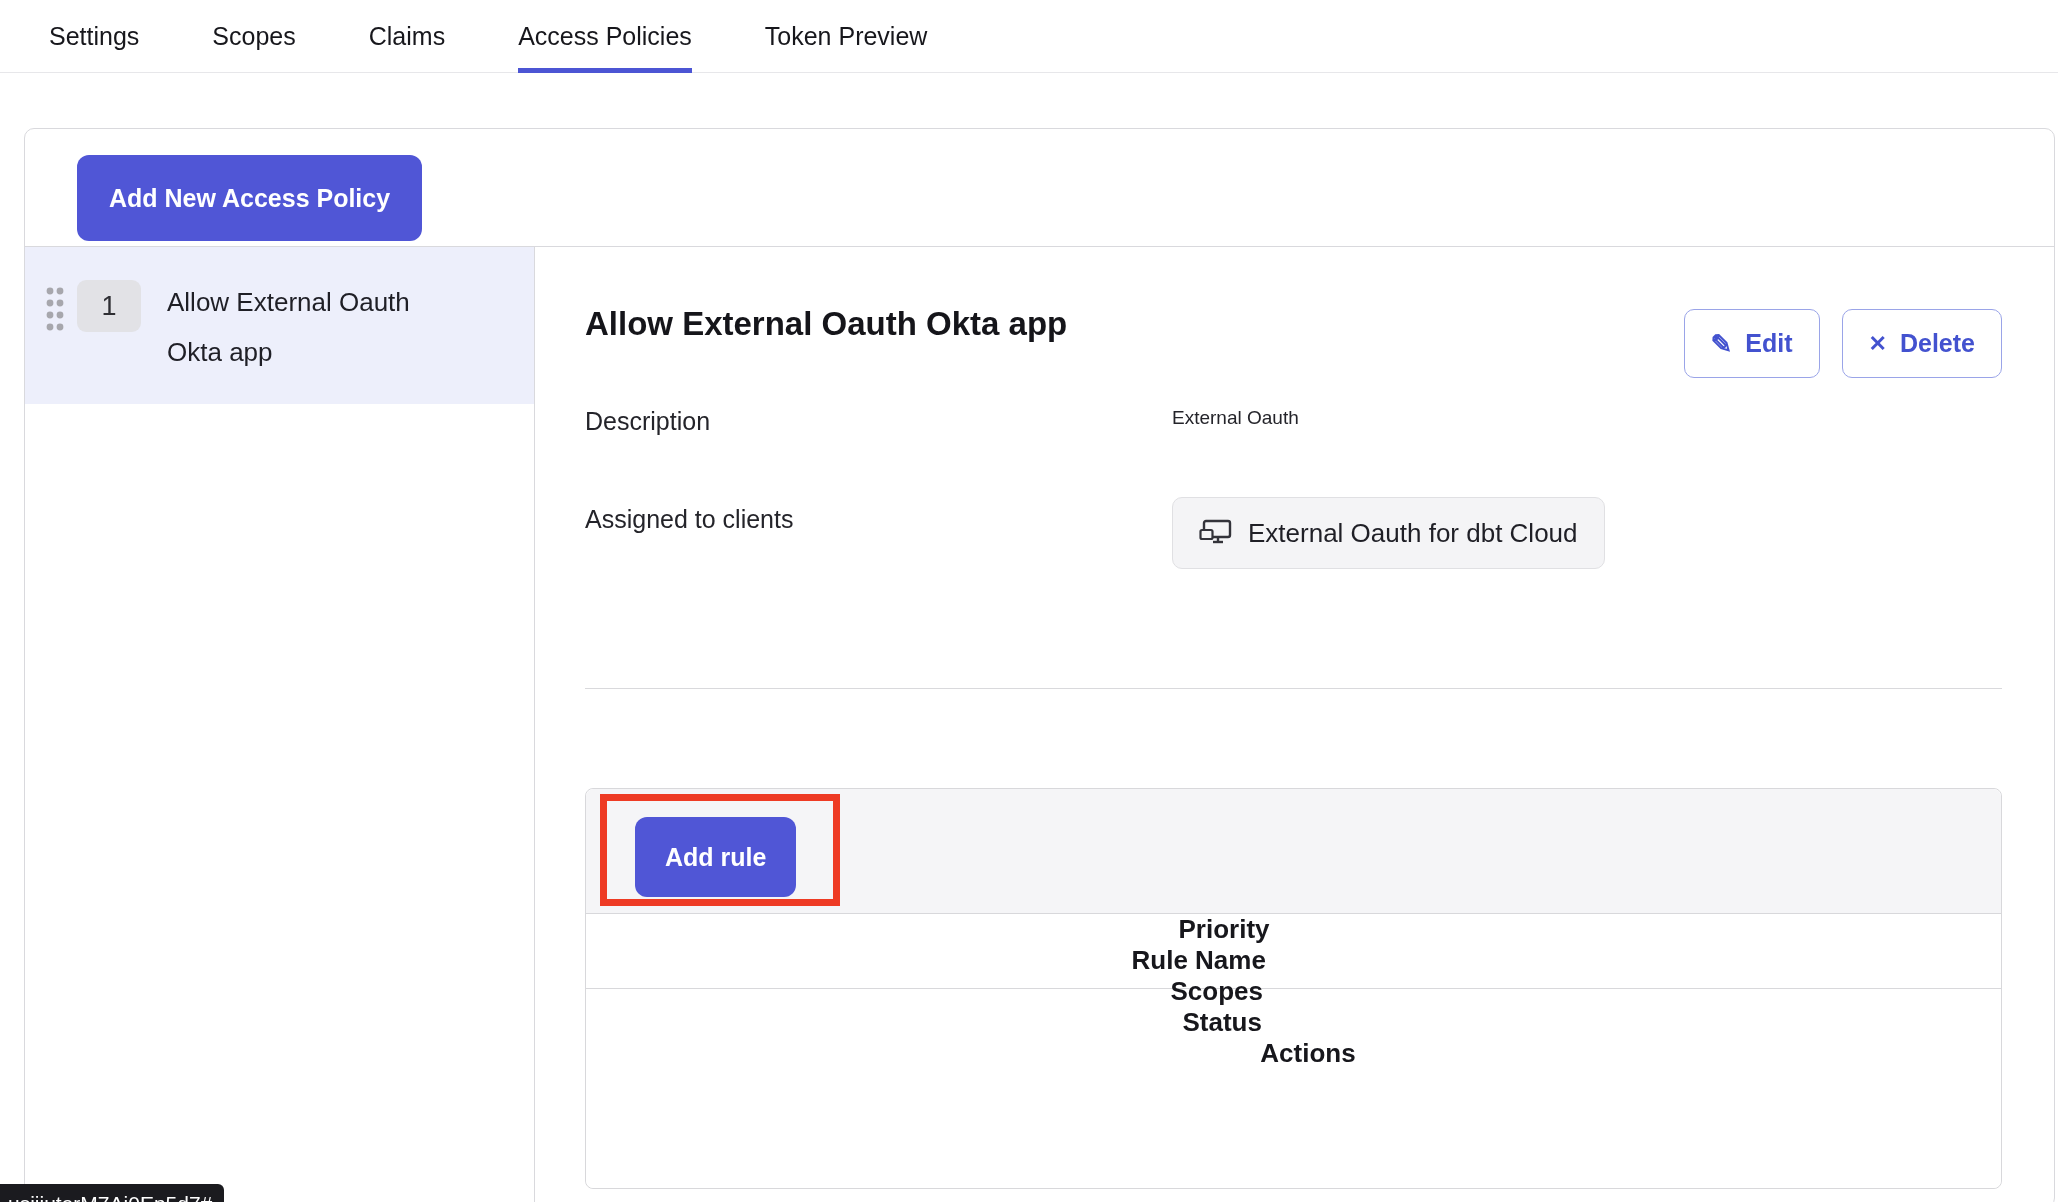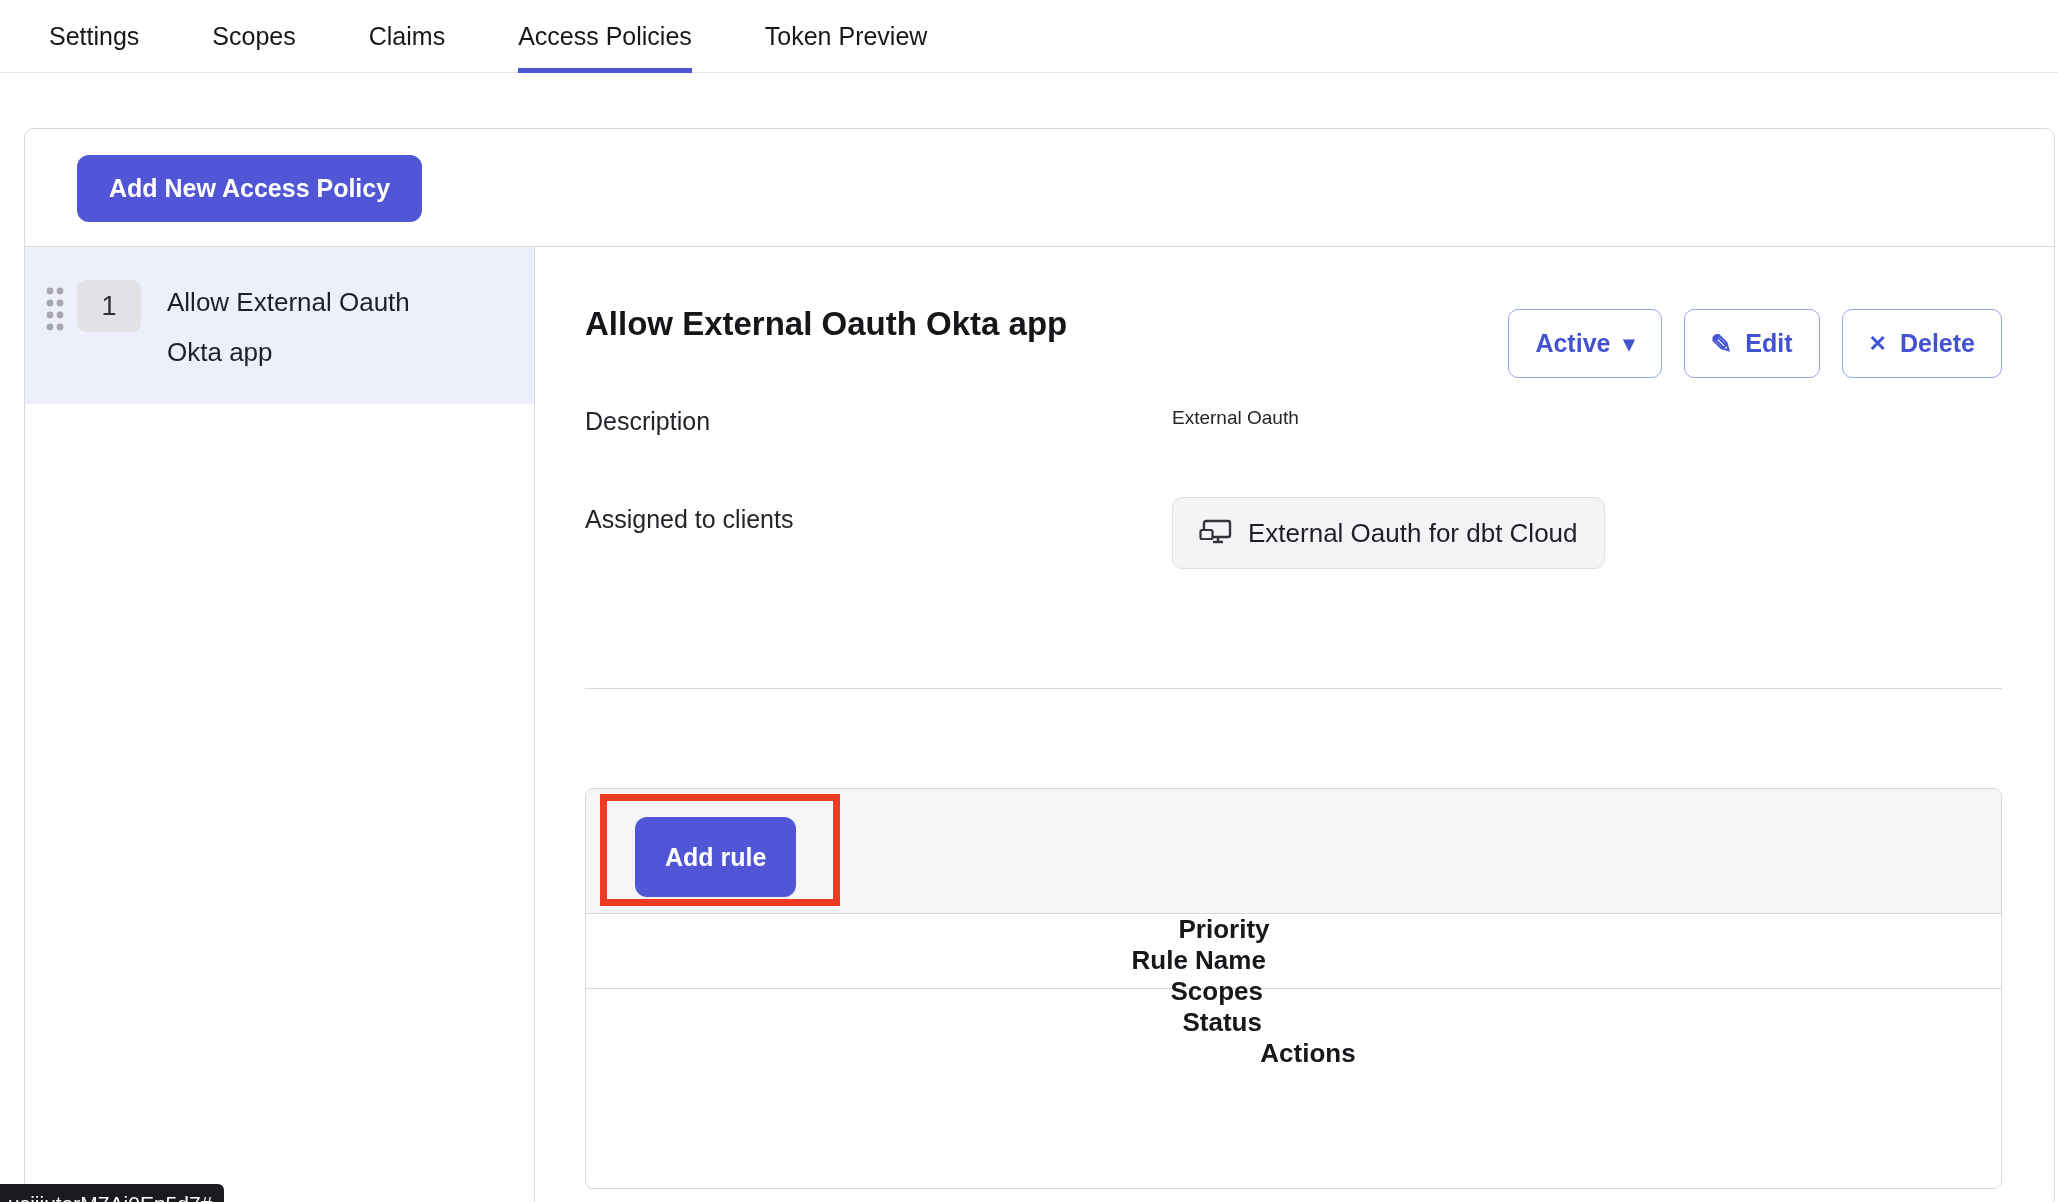--- a/index.html
+++ b/index.html
@@ -31,21 +31,21 @@
   .card {
     position:absolute; left:24px; top:128px;
     width:2031px; height:1080px;
     border:1px solid #d9d9dd; border-radius:10px;
     background:#fff;
   }
   .card-header {
     height:118px; border-bottom:1px solid #d9d9dd; position:relative;
   }
   .btn-primary {
-    position:absolute; left:52px; top:26px; height:67px;
+    position:absolute; left:52px; top:26px; height:86px;
     padding:0 32px;
     background:#5056d6; color:#ffffff;
     font-family:"Liberation Sans", sans-serif;
     font-size:25px; font-weight:700;
     border:none; border-radius:12px; cursor:pointer;
   }
 
   .card-body { display:flex; height:calc(100% - 119px); }
 
   
@@ -185,24 +185,20 @@
         <span class="policy-name">Allow External Oauth Okta app</span>
       </div>
     </aside>
 
     <div class="content">
 
       <h1 class="detail-title">Allow External Oauth Okta app</h1>
 
       <div class="action-buttons">
         <button class="btn-outline">
-          <span>Active</span>
-          <span class="glyph">▾</span>
-        </button>
-        <button class="btn-outline">
           <span class="glyph pencil">✎</span>
           <span>Edit</span>
         </button>
         <button class="btn-outline">
           <span class="glyph">✕</span>
           <span>Delete</span>
         </button>
       </div>
 
       <div class="detail-label" style="top:160px;">Description</div>

